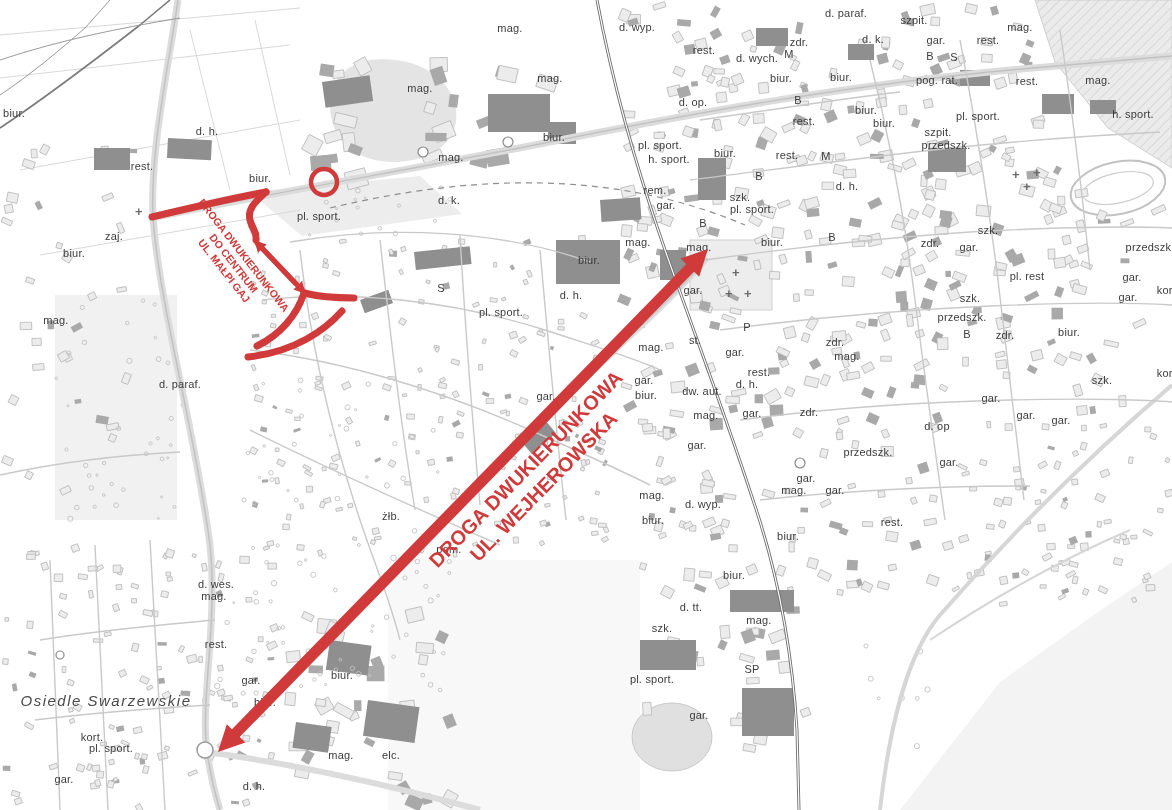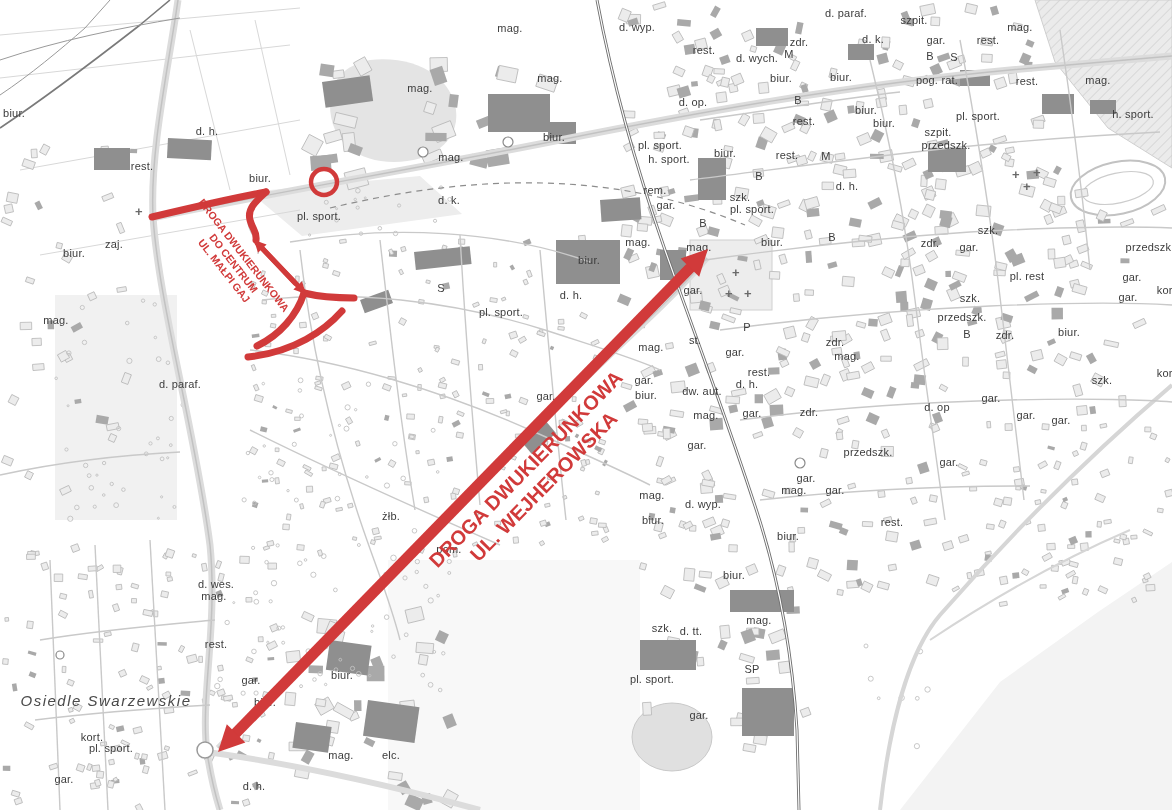--- a/index.html
+++ b/index.html
@@ -1155,21 +1155,21 @@
           <circle cx="800" cy="463" r="5"></circle>
           <circle cx="60" cy="655" r="4"></circle>
       </g>
     </g>
   </svg>
 
   <div id="labels">
       <span class="lbl" style="left: 207px; top: 131px;">d. h.</span>
       <span class="lbl" style="left: 142px; top: 166px;">rest.</span>
       <span class="lbl" style="left: 260px; top: 178px;">biur.</span>
-      <span class="lbl" style="left: 114px; top: 236px; margin-top: 8px;">zaj.</span>
+      <span class="lbl" style="left: 114px; top: 236px;">zaj.</span>
       <span class="lbl" style="left: 14px; top: 113px;">biur.</span>
       <span class="lbl" style="left: 74px; top: 253px;">biur.</span>
       <span class="lbl" style="left: 56px; top: 320px;">mag.</span>
       <span class="lbl" style="left: 180px; top: 384px;">d. paraf.</span>
       <span class="lbl" style="left: 420px; top: 88px;">mag.</span>
       <span class="lbl" style="left: 510px; top: 28px;">mag.</span>
       <span class="lbl" style="left: 550px; top: 78px;">mag.</span>
       <span class="lbl" style="left: 554px; top: 137px;">biur.</span>
       <span class="lbl" style="left: 451px; top: 157px;">mag.</span>
       <span class="lbl" style="left: 449px; top: 200px;">d. k.</span>
@@ -1248,39 +1248,39 @@
       <span class="lbl" style="left: 1128px; top: 297px;">gar.</span>
       <span class="lbl" style="left: 1168px; top: 290px;">kort.</span>
       <span class="lbl" style="left: 970px; top: 298px;">szk.</span>
       <span class="lbl" style="left: 962px; top: 317px;">przedszk.</span>
       <span class="lbl" style="left: 967px; top: 334px;">B</span>
       <span class="lbl" style="left: 1005px; top: 335px;">zdr.</span>
       <span class="lbl" style="left: 1069px; top: 332px;">biur.</span>
       <span class="lbl" style="left: 1102px; top: 380px;">szk.</span>
       <span class="lbl" style="left: 1168px; top: 373px;">kort.</span>
       <span class="lbl" style="left: 991px; top: 398px;">gar.</span>
-      <span class="lbl" style="left: 937px; top: 407px;">d. op</span>
+      <span class="lbl" style="left: 937px; top: 426px;">d. op</span>
       <span class="lbl" style="left: 1026px; top: 415px;">gar.</span>
       <span class="lbl" style="left: 1061px; top: 420px;">gar.</span>
       <span class="lbl" style="left: 949px; top: 462px;">gar.</span>
       <span class="lbl" style="left: 706px; top: 415px;">mag.</span>
       <span class="lbl" style="left: 752px; top: 413px;">gar.</span>
       <span class="lbl" style="left: 809px; top: 412px;">zdr.</span>
       <span class="lbl" style="left: 697px; top: 445px;">gar.</span>
       <span class="lbl" style="left: 868px; top: 452px;">przedszk.</span>
       <span class="lbl" style="left: 806px; top: 478px;">gar.</span>
       <span class="lbl" style="left: 794px; top: 490px;">mag.</span>
       <span class="lbl" style="left: 835px; top: 490px;">gar.</span>
       <span class="lbl" style="left: 652px; top: 495px;">mag.</span>
       <span class="lbl" style="left: 703px; top: 504px;">d. wyp.</span>
       <span class="lbl" style="left: 653px; top: 520px;">biur.</span>
       <span class="lbl" style="left: 892px; top: 522px;">rest.</span>
       <span class="lbl" style="left: 788px; top: 536px;">biur.</span>
       <span class="lbl" style="left: 734px; top: 575px;">biur.</span>
-      <span class="lbl" style="left: 691px; top: 607px; margin-top: 24px;">d. tt.</span>
+      <span class="lbl" style="left: 691px; top: 607px;">d. tt.</span>
       <span class="lbl" style="left: 662px; top: 628px;">szk.</span>
       <span class="lbl" style="left: 759px; top: 620px;">mag.</span>
       <span class="lbl" style="left: 752px; top: 669px;">SP</span>
       <span class="lbl" style="left: 652px; top: 679px;">pl. sport.</span>
       <span class="lbl" style="left: 699px; top: 715px;">gar.</span>
       <span class="lbl" style="left: 216px; top: 584px;">d. wes.</span>
       <span class="lbl" style="left: 214px; top: 596px;">mag.</span>
       <span class="lbl" style="left: 216px; top: 644px;">rest.</span>
       <span class="lbl" style="left: 251px; top: 680px;">gar.</span>
       <span class="lbl" style="left: 265px; top: 702px;">biur.</span>

